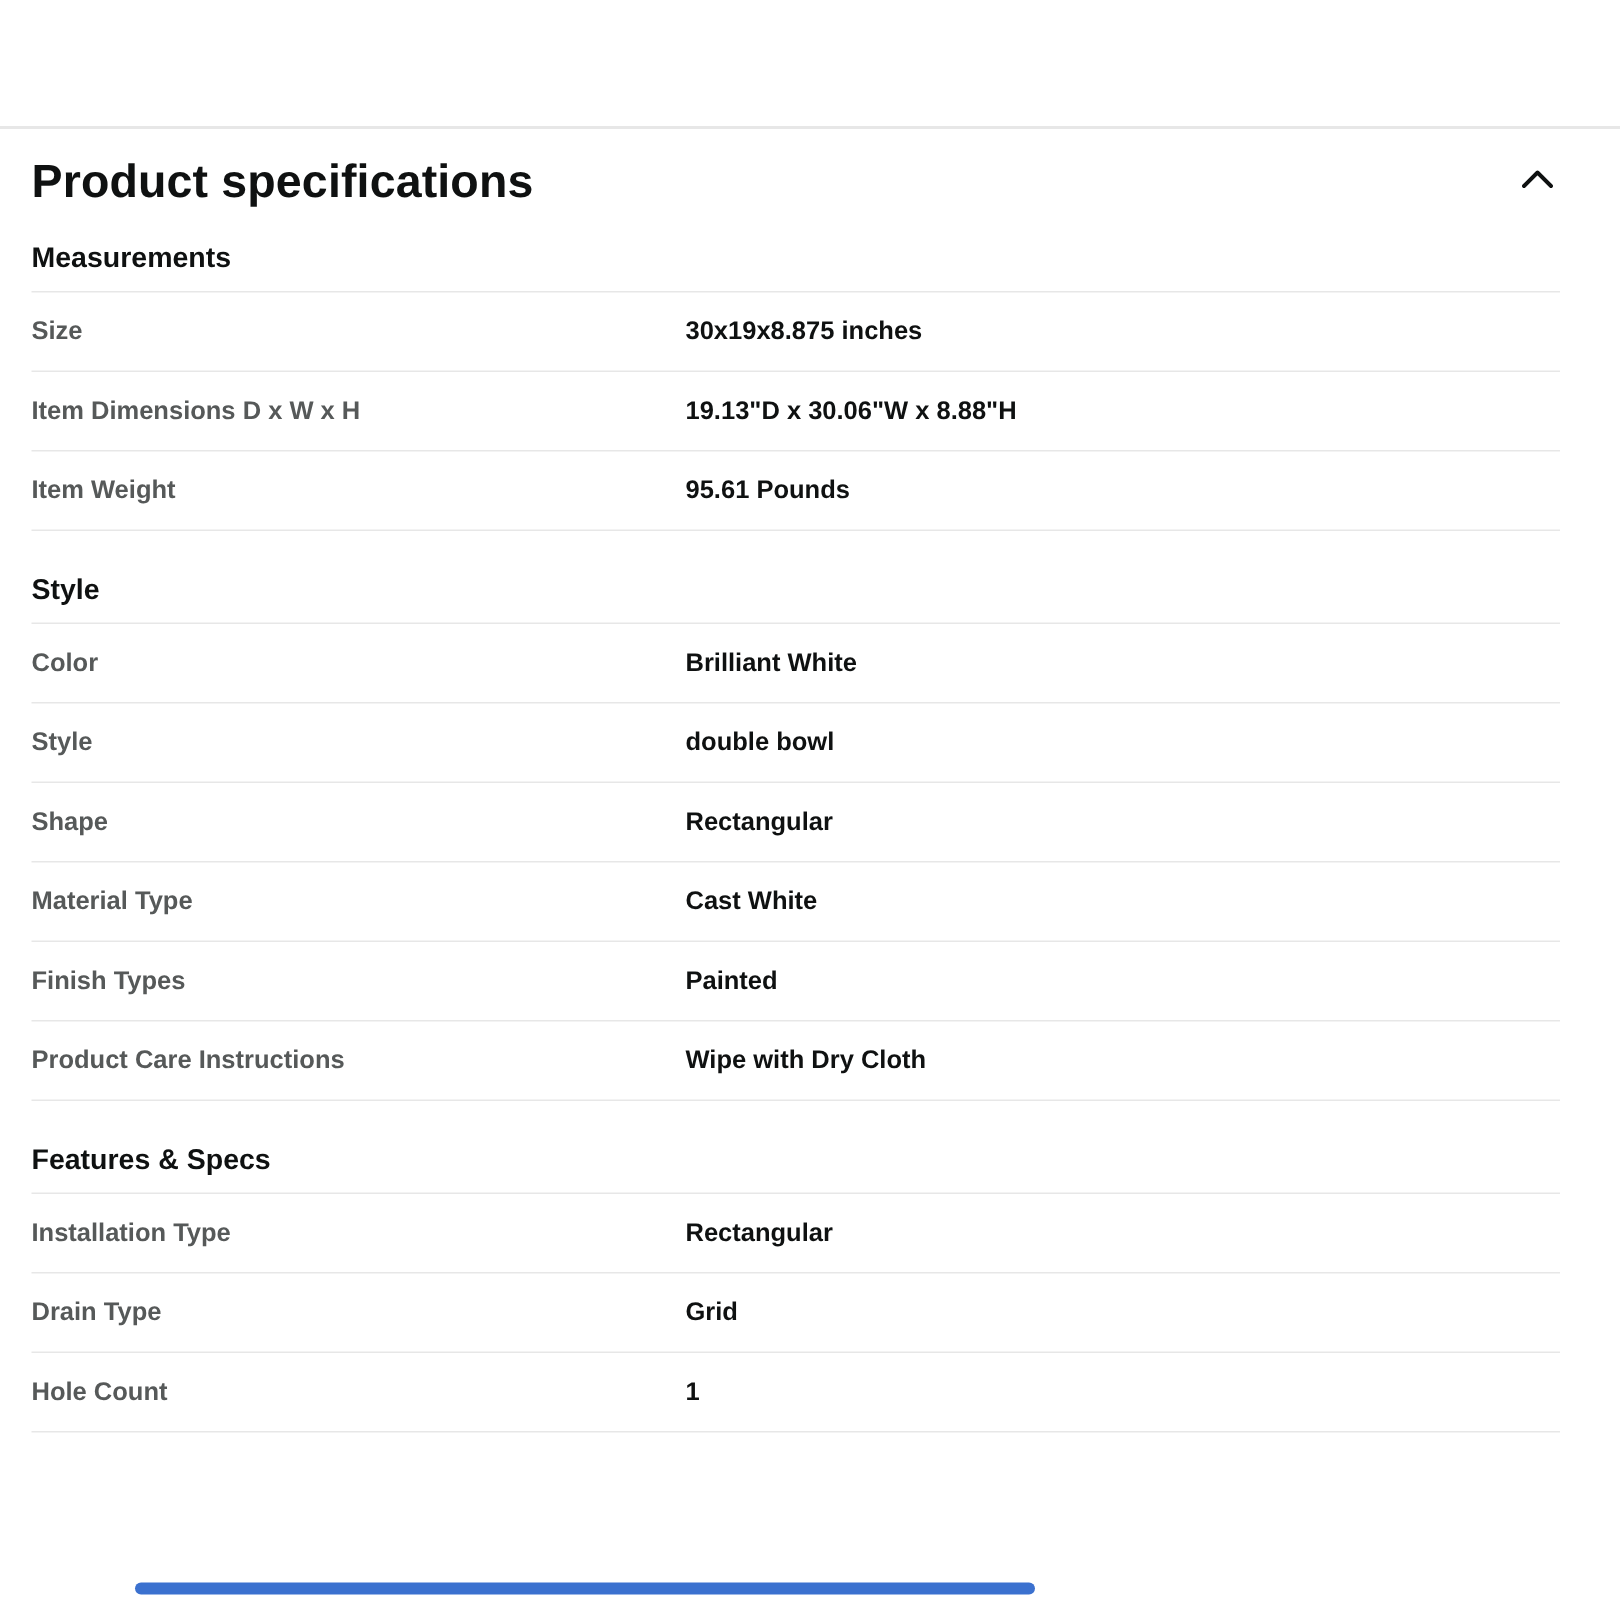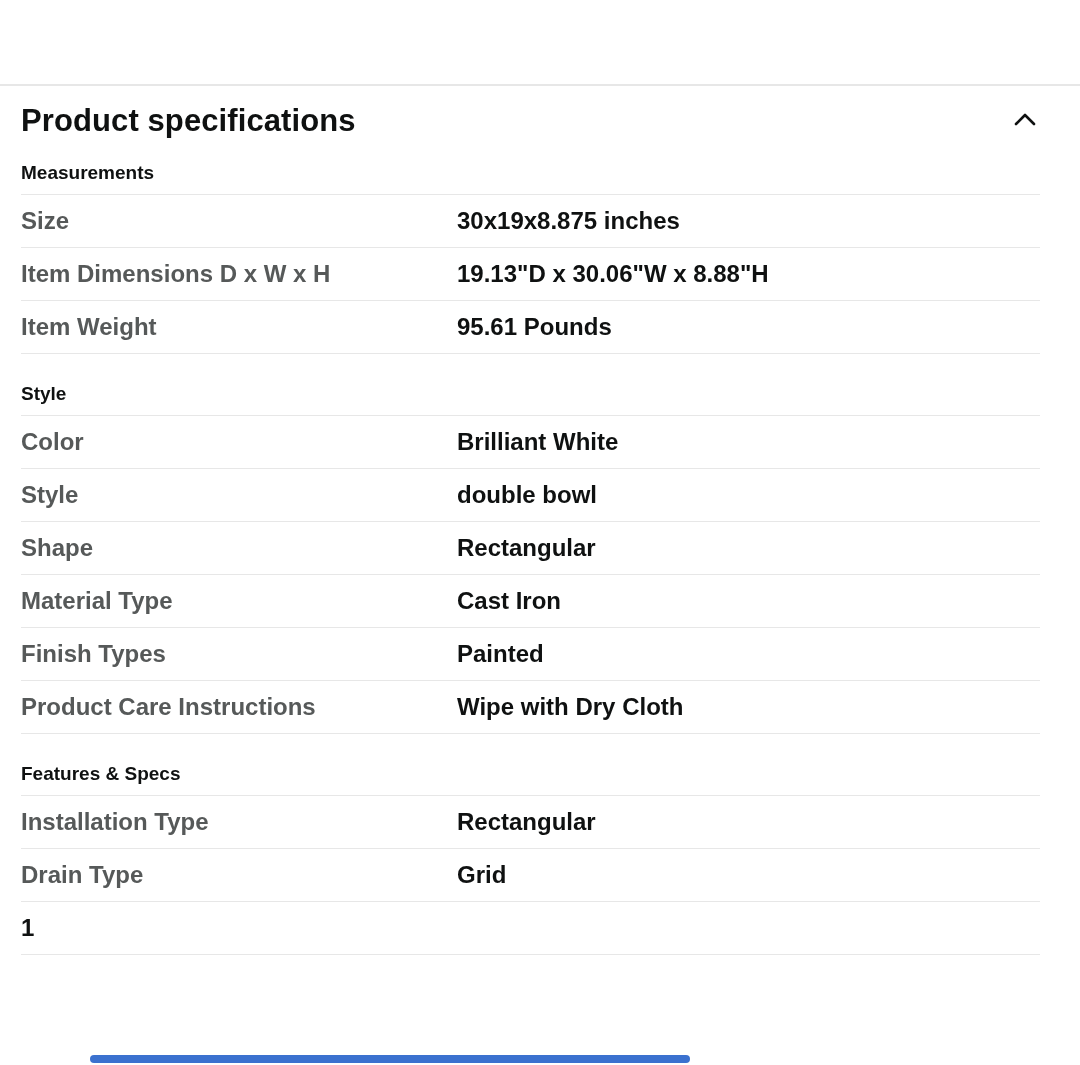--- a/index.html
+++ b/index.html
@@ -59,21 +59,21 @@
     border-bottom: 1px solid var(--divider);
   }
   .section:first-child .section-title {
     margin-top: 24px;
   }
   .spec-row {
     display: flex;
     align-items: center;
     padding: 13px 0;
     border-bottom: 1px solid var(--divider);
-    font-size: 24px;
+    font-size: 17px;
     line-height: 26px;
   }
   .spec-label {
     width: 436px;
     flex: 0 0 436px;
     font-weight: 700;
     color: var(--text-label);
   }
   .spec-value {
     color: var(--text-primary);
@@ -134,21 +134,21 @@
           <span class="spec-value">double bowl</span>
         </div>
         <div class="spec-row">
           <span class="spec-label">Shape</span>
           <span class="spec-value">Rectangular</span>
         </div>
       </div>
       <div class="section">
         <div class="spec-row">
           <span class="spec-label">Material Type</span>
-          <span class="spec-value">Cast Iron</span>
+          <span class="spec-value">Cast White</span>
         </div>
         <div class="spec-row">
           <span class="spec-label">Finish Types</span>
           <span class="spec-value">Painted</span>
         </div>
         <div class="spec-row">
           <span class="spec-label">Product Care Instructions</span>
           <span class="spec-value">Wipe with Dry Cloth</span>
         </div>
       </div>
@@ -156,19 +156,20 @@
         <h3 class="section-title">Features &amp; Specs</h3>
         <div class="spec-row">
           <span class="spec-label">Installation Type</span>
           <span class="spec-value">Rectangular</span>
         </div>
         <div class="spec-row">
           <span class="spec-label">Drain Type</span>
           <span class="spec-value">Grid</span>
         </div>
         <div class="spec-row">
+          <span class="spec-label">Hole Count</span>
           <span class="spec-value">1</span>
         </div>
       </div>
     </div>
 </div>
 
 <div class="hscroll-thumb"></div>
 
 </body></html>

